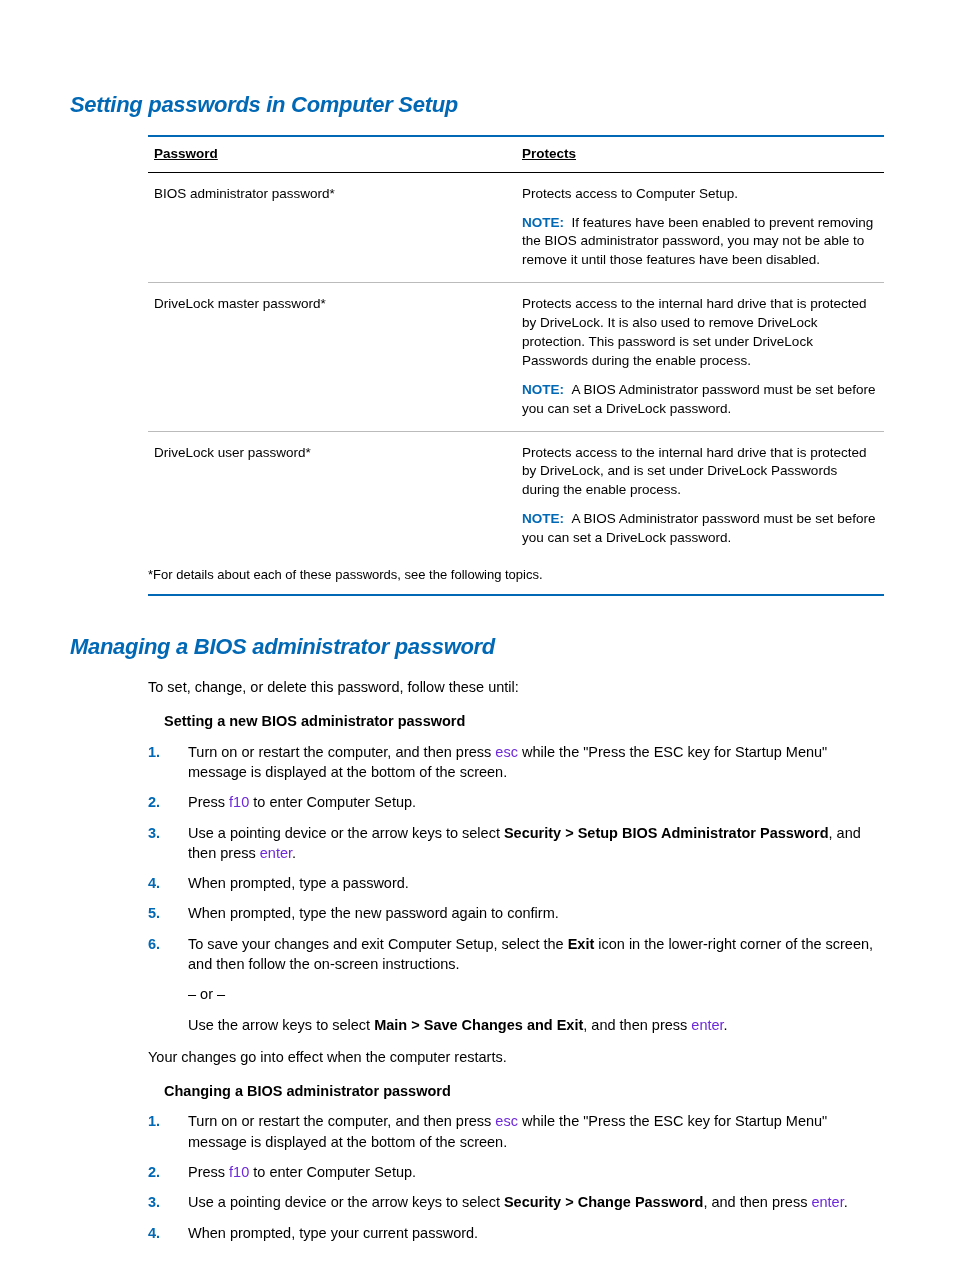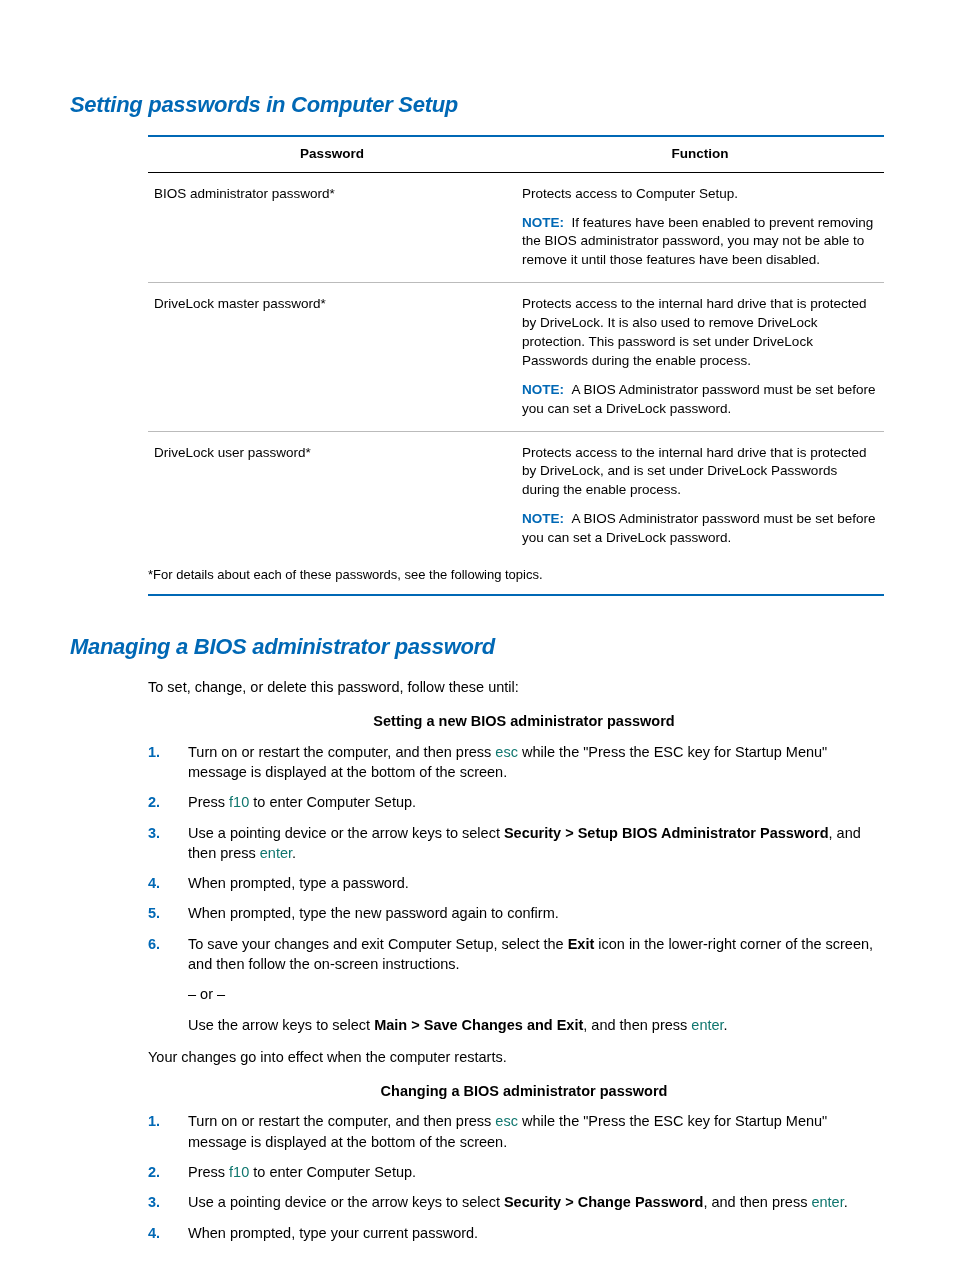--- a/index.html
+++ b/index.html
@@ -27,25 +27,26 @@
   table.pwtable {
     width: 100%;
     border-collapse: collapse;
     font-size: 13.5px;
   }
   table.pwtable thead tr {
     border-top: 2px solid #0068b5;
     border-bottom: 1px solid #000;
   }
   table.pwtable th {
-    text-align: center;
+    text-align: left;
     font-weight: 700;
     padding: 8px 6px;
     width: 50%;
     vertical-align: top;
+    text-decoration: underline;
   }
   table.pwtable td {
     padding: 12px 6px;
     vertical-align: top;
   }
   table.pwtable tbody tr + tr td {
     border-top: 1px solid #bbb;
   }
   .note-prefix {
     color: #0068b5;
@@ -61,60 +62,59 @@
     font-size: 13px;
     padding: 6px 0 10px 0;
     border-bottom: 2px solid #0068b5;
   }
   .body-p {
     margin: 12px 0;
   }
   .sub-head {
     font-weight: 700;
     margin: 14px 0 10px 16px;
-    text-align: center;
   }
   ol.steps {
     list-style: none;
     padding: 0;
     margin: 0;
   }
   ol.steps > li {
     position: relative;
     padding-left: 40px;
     margin: 10px 0;
   }
   ol.steps > li .num {
     position: absolute;
     left: 0;
     top: 0;
     color: #0068b5;
     font-weight: 700;
   }
   .key {
-    color: #0f766e;
+    color: #6d28d9;
   }
   .bold {
     font-weight: 700;
   }
   .step-extra {
     margin-top: 10px;
   }
 </style>
 </head>
 <body>
 
 <h2 class="section">Setting passwords in Computer Setup</h2>
 
 <div class="indent-block">
   <table class="pwtable">
     <thead>
       <tr>
         <th>Password</th>
-        <th>Function</th>
+        <th>Protects</th>
       </tr>
     </thead>
     <tbody>
       <tr>
         <td>BIOS administrator password*</td>
         <td>
           <p class="cell-para">Protects access to Computer Setup.</p>
           <p class="cell-para">
             <span class="note-prefix">NOTE:</span>&nbsp;&nbsp;<span>If features have been enabled to prevent removing the BIOS administrator password, you may not be able to remove it until those features have been disabled.</span>
           </p>

